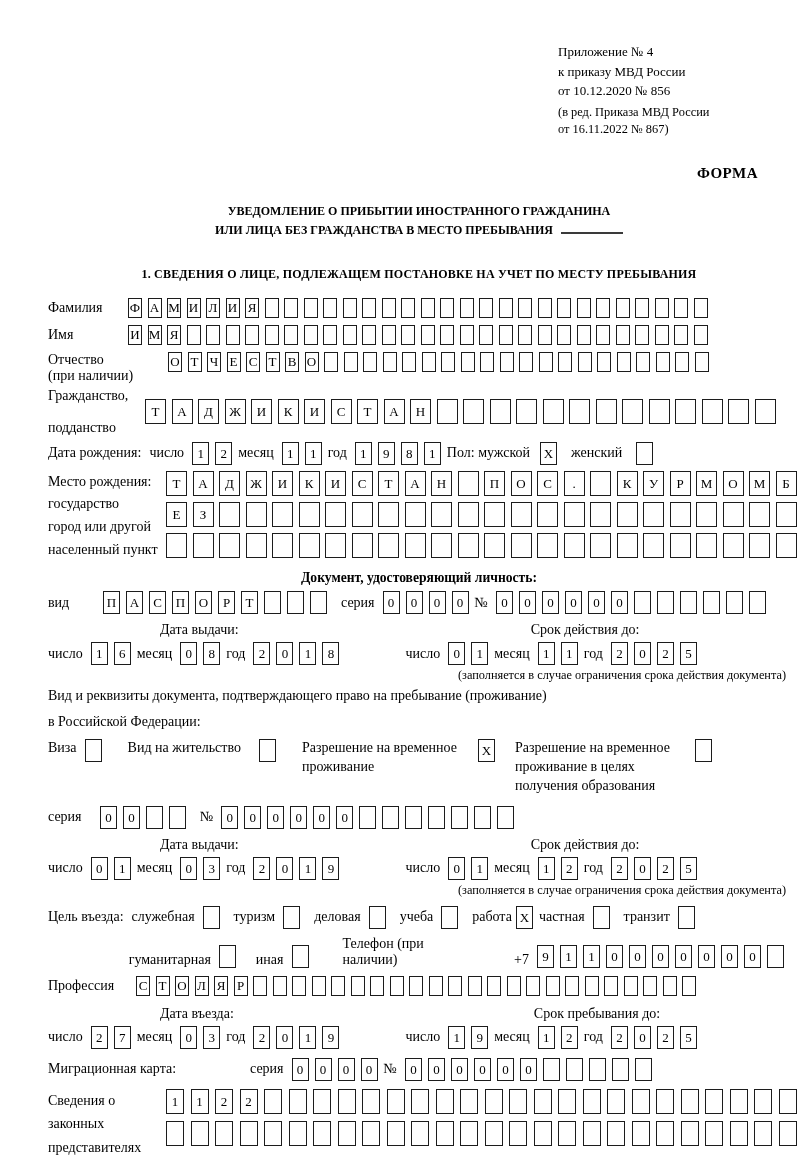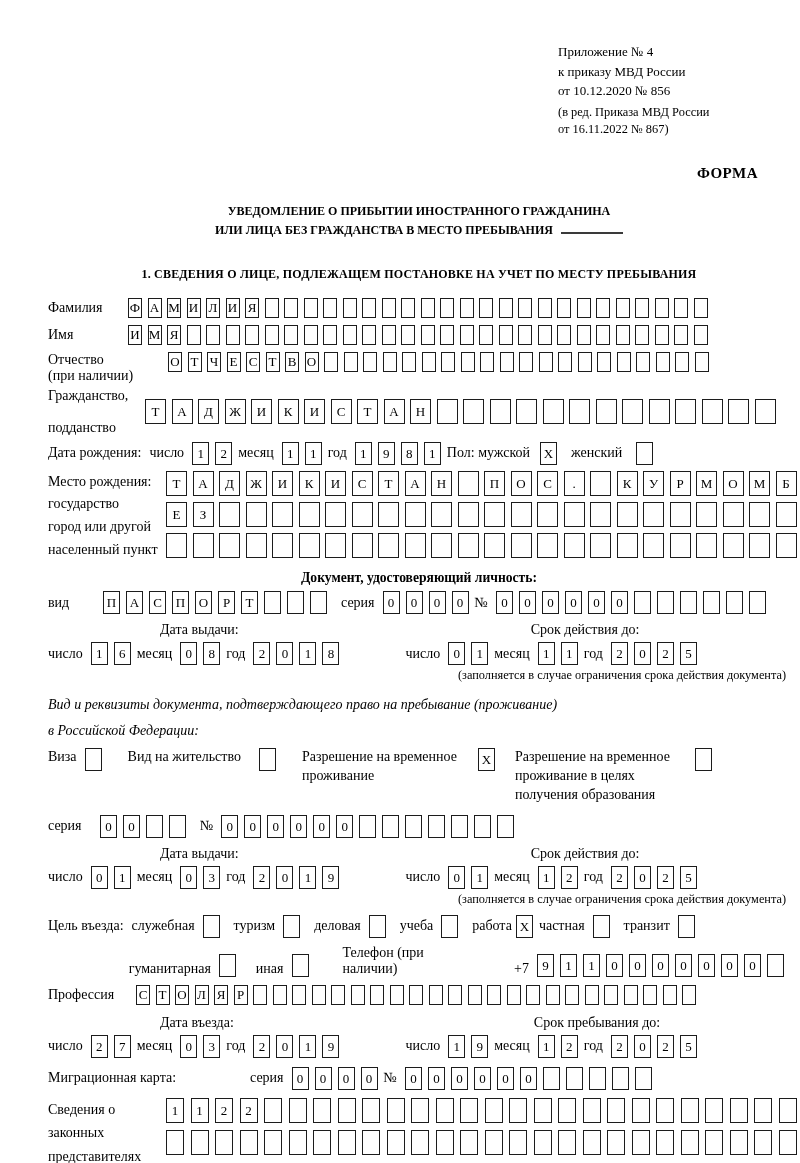--- a/index.html
+++ b/index.html
@@ -422,21 +422,21 @@
     <span class="cells md">
         <span class="cell">2</span>
         <span class="cell">0</span>
         <span class="cell">2</span>
         <span class="cell">5</span>
       </span>
   </div>
 
   <div class="note" style="text-align:right; padding-right:4px; margin-top:3px;">(заполняется в случае ограничения срока действия документа)</div>
 
-  <div style="margin-top:9px; line-height:1.85;font-style:italic;">
+  <div style="line-height:1.85;">
     <div>Вид и реквизиты документа, подтверждающего право на пребывание (проживание)</div>
     <div>в Российской Федерации:</div>
   </div>
 
   <div class="row" style="align-items:flex-start; margin-top:4px;">
     <span class="opt">
       <span class="opt-label">Виза</span>
       <span class="cells md chk">
           <span class="cell"></span>
         </span>

